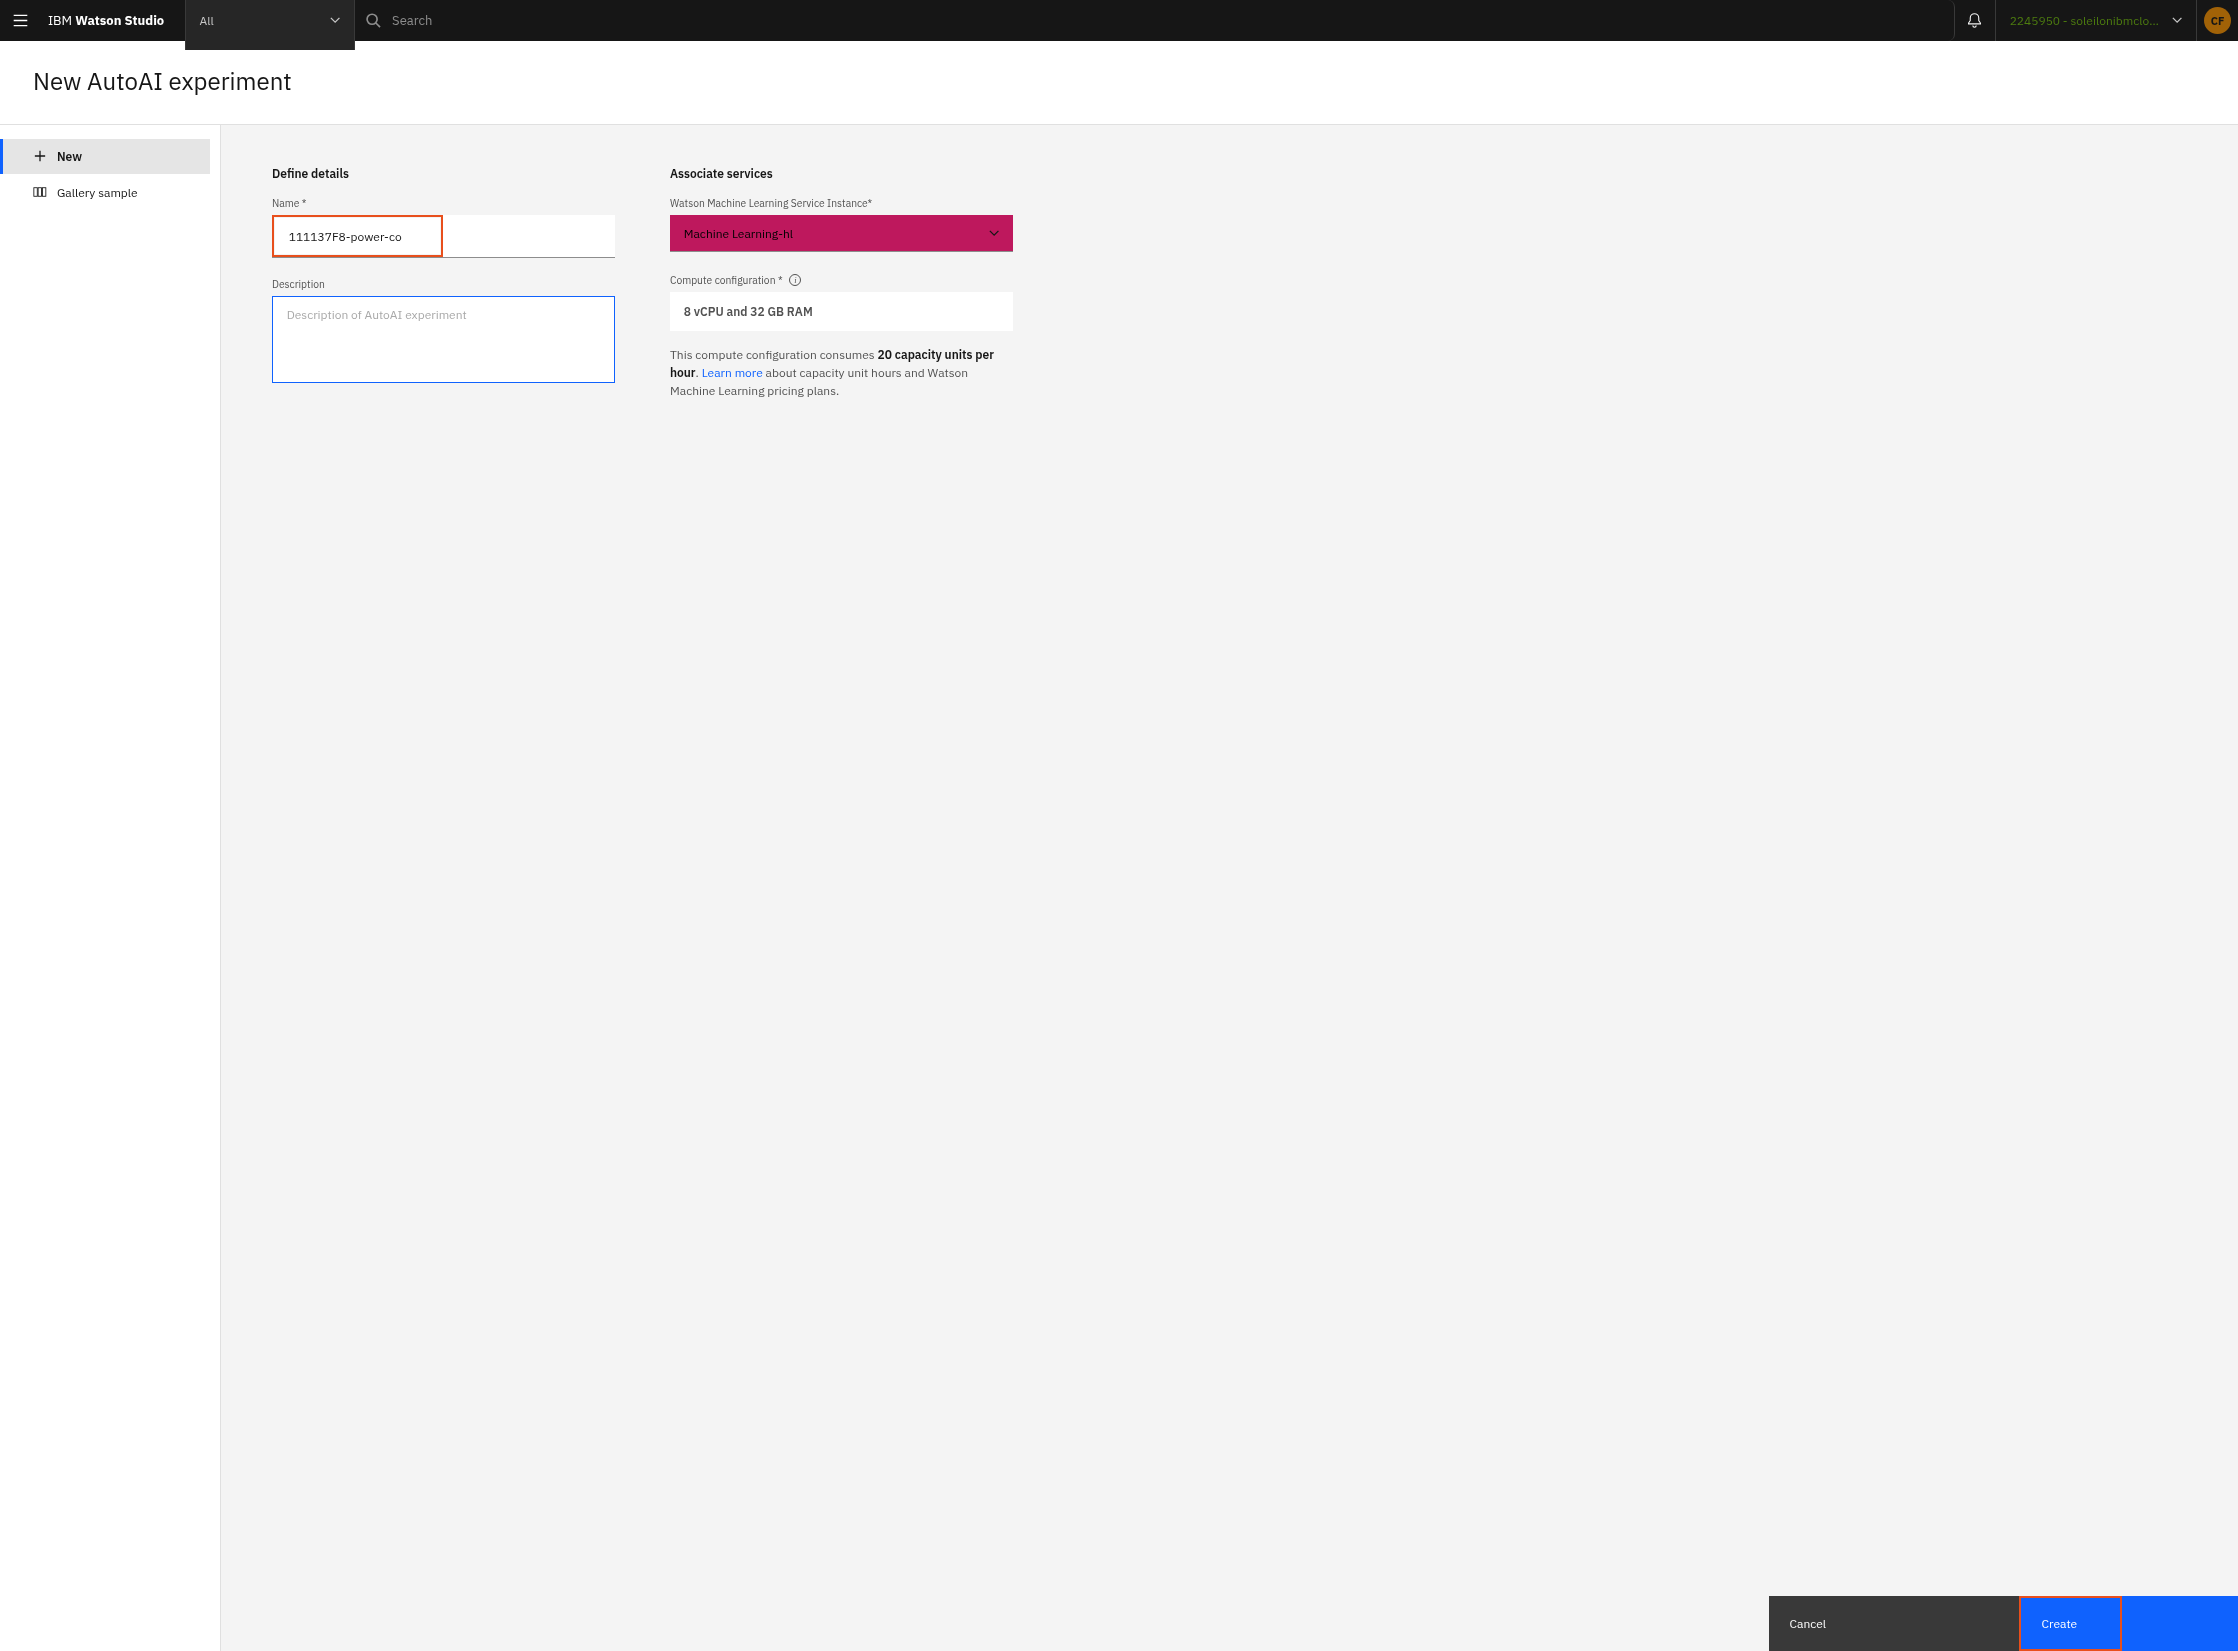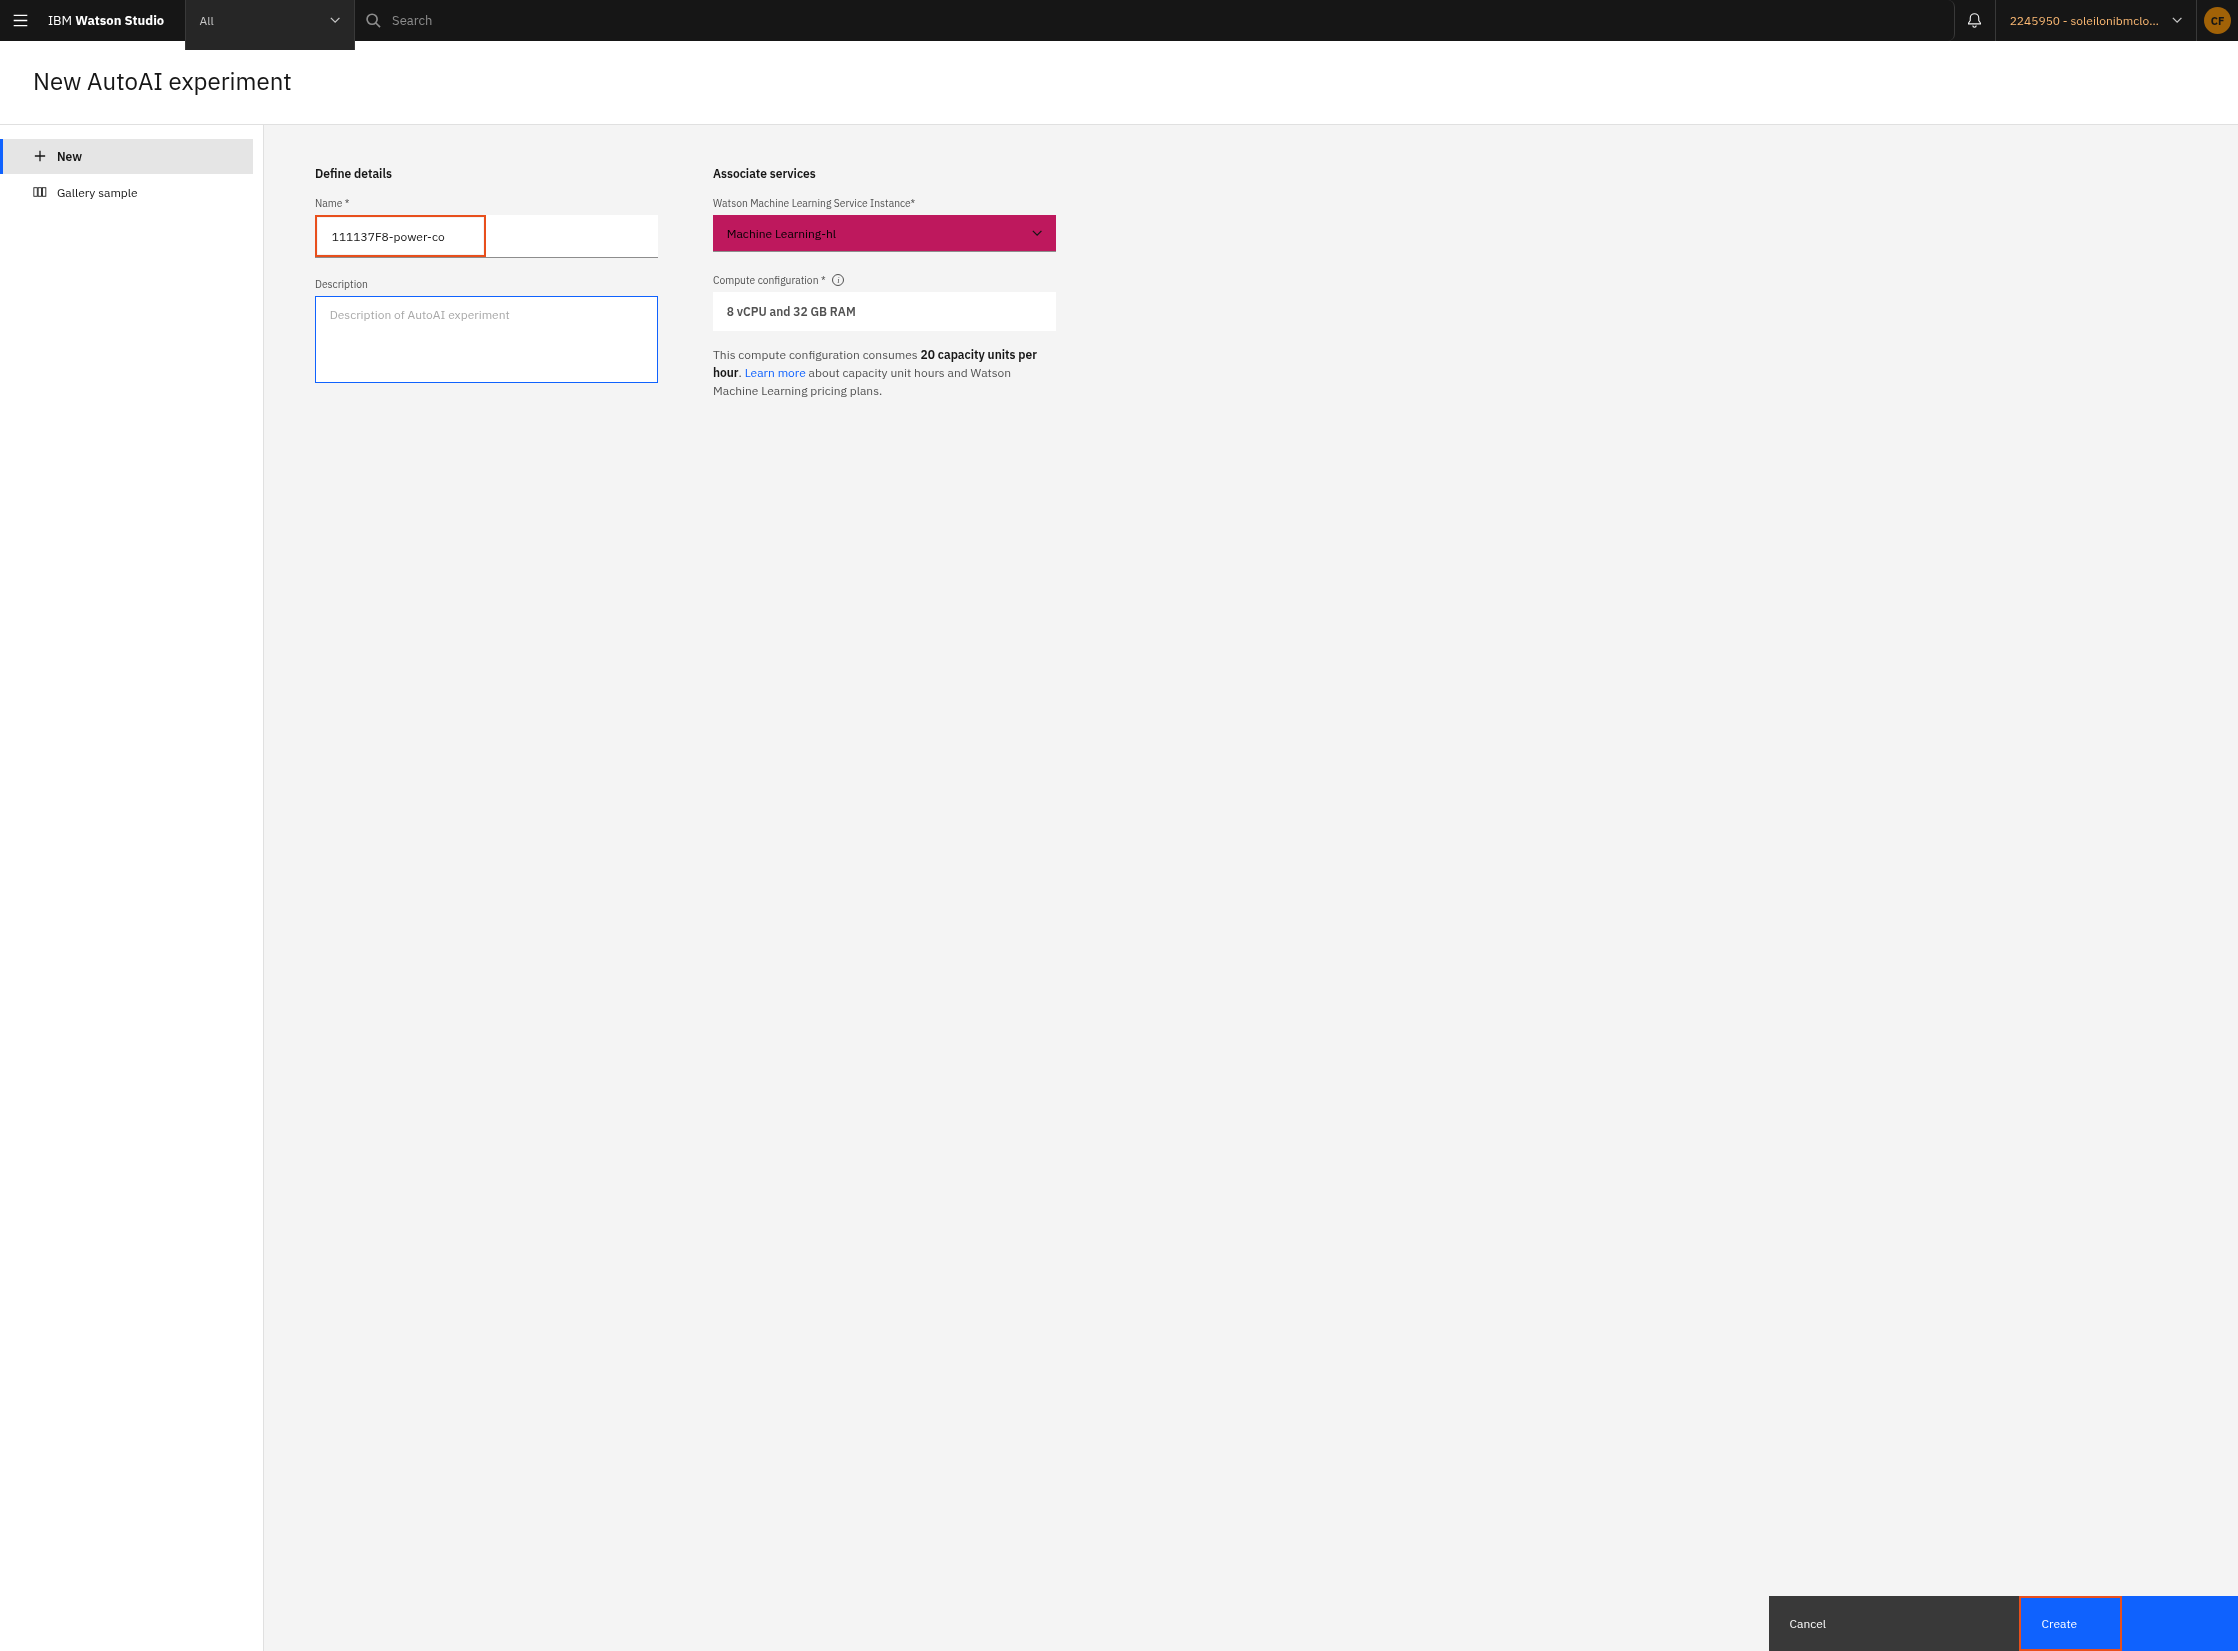--- a/index.html
+++ b/index.html
@@ -9,30 +9,30 @@
 
 .topbar { display: flex; align-items: center; background: #161616; color: #fff; height: 41px; font-size: 12px; }
 .menu-btn { width: 41px; height: 41px; display: flex; align-items: center; justify-content: center; cursor: pointer; }
 .brand { padding: 0 20.6px 0 6.9px; font-size: 13px; white-space: nowrap; }
 .brand b { font-weight: 700; }
 .scope-dd { background: #262626; height: 58px; min-width: 170px; display: flex; align-items: center; padding: 0 13.7px; color: #c6c6c6; justify-content: space-between; border-left: 0.9px solid #393939; border-right: 0.9px solid #393939; cursor: pointer; }
 .searchbar { display: flex; align-items: center; height: 41px; padding: 0 10.3px; flex: 1; gap: 10.3px; color: #8d8d8d; border-right: 0.9px solid #393939; border-radius: 7px; }
 .searchbar input { background: transparent; border: none; outline: none; color: #fff; font-size: 13px; width: 100%; }
 .searchbar input::placeholder { color: #8d8d8d; }
 .notif { width: 41px; height: 41px; display: flex; align-items: center; justify-content: center; border-right: 0.9px solid #393939; cursor: pointer; }
-.account-dd { height: 41px; display: flex; align-items: center; padding: 0 13.7px; gap: 8.6px; color: #fdba74; border-right: 0.9px solid #393939; cursor: pointer; min-width: 188px; justify-content: space-between; }
+.account-dd { height: 41px; display: flex; align-items: center; padding: 0 13.7px; gap: 8.6px; color: #4d7c0f; border-right: 0.9px solid #393939; cursor: pointer; min-width: 188px; justify-content: space-between; }
 .acct-txt { max-width: 154px; overflow: hidden; text-overflow: ellipsis; white-space: nowrap; }
 .avatar { width: 27px; height: 27px; border-radius: 50%; background: #a16207; color: #161616; display: flex; align-items: center; justify-content: center; font-size: 11px; margin: 0 6.9px 0 6.9px; font-weight: 700; }
 
 
 .page-title { padding: 24px 33px 27px; font-size: 24px; font-weight: 400; color: #161616; border-bottom: 0.9px solid #e0e0e0; }
 
 
 .body { flex: 1; display: flex; overflow: hidden; position: relative; }
-.sidebar { width: 264px; background: #fff; border-right: 0.9px solid #e0e0e0; padding-top: 13.7px; }
+.sidebar { width: 221px; background: #fff; border-right: 0.9px solid #e0e0e0; padding-top: 13.7px; }
 .side-item { display: flex; align-items: center; gap: 10.3px; padding: 10.3px 13.7px 10.3px 33px; font-size: 12px; color: #161616; cursor: pointer; position: relative; }
 .side-item.active { background: #e5e5e5; font-weight: 600; margin: 0 10.3px 0 0; }
 .side-item.active::before { content: ""; position: absolute; left: 0; top: 0; bottom: 0; width: 3.4px; background: #0f62fe; }
 .side-item .plus { width: 13.7px; display: flex; justify-content: center; }
 
 .main { flex: 1; background: #f4f4f4; padding: 41px 51px; display: flex; gap: 55px; overflow: auto; }
 .col { width: 343px; }
 .col h3 { font-size: 12px; font-weight: 600; color: #161616; margin-bottom: 15.4px; }
 .field-label { font-size: 10.3px; color: #525252; margin-bottom: 5.1px; display: flex; align-items: center; gap: 6.9px; }
 .text-input { width: 100%; background: #fff; border: none; border-bottom: 0.9px solid #8d8d8d; padding: 10.3px 13.7px; font-size: 12px; color: #161616; }

